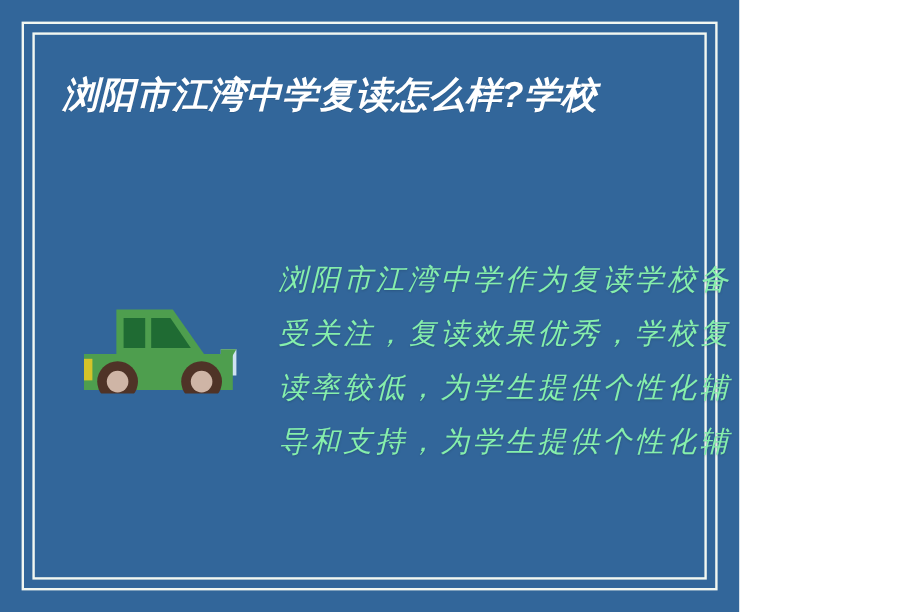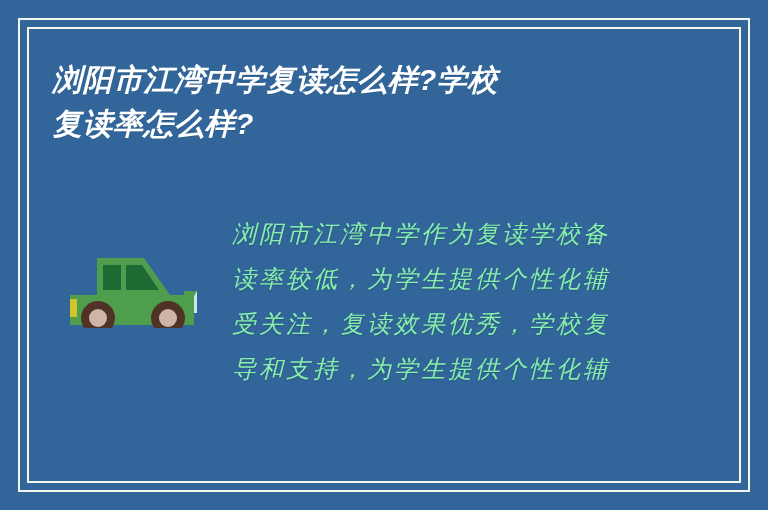--- a/index.html
+++ b/index.html
@@ -8,21 +8,21 @@
   }
   body {
     width: 768px;
     height: 510px;
     overflow: hidden;
     font-family: "Liberation Sans", sans-serif;
   }
 
   #poster {
     position: relative;
-    width: 768px;
+    width: 616px;
     height: 510px;
     background: #32669a;
     overflow: hidden;
   }
 
   
   .frame-outer {
     position: absolute;
     left: 18px;
     top: 18px;
@@ -97,21 +97,20 @@
 </head>
 <body>
 
 <div id="poster">
 
   <div class="frame-outer"></div>
   <div class="frame-inner"></div>
 
   <div class="title-block">
     <div class="title-line">浏阳市江湾中学复读怎么样?学校</div>
-    <div class="title-line">复读率怎么样?</div>
   </div>
 
   <div class="illustration">
     <svg viewBox="0 0 140 90" xmlns="http://www.w3.org/2000/svg">
 
       <polygon points="118,53 131,53 131,75 118,75" fill="#cfe2f2"></polygon>
       <polygon points="118,53 131,53 118,75" fill="#4e9e4e"></polygon>
 
       <polygon points="4,57 128,57 128,87 4,87" fill="#4e9e4e"></polygon>
 
@@ -125,18 +124,18 @@
       <circle cx="32" cy="80" r="17" fill="#4f3327"></circle>
       <circle cx="32" cy="80" r="9" fill="#cfb5a6"></circle>
 
       <circle cx="102" cy="80" r="17" fill="#4f3327"></circle>
       <circle cx="102" cy="80" r="9" fill="#cfb5a6"></circle>
     </svg>
   </div>
 
   <div class="body-block">
     <div class="body-line">浏阳市江湾中学作为复读学校备</div>
+    <div class="body-line">受关注，复读效果优秀，学校复</div>
     <div class="body-line">读率较低，为学生提供个性化辅</div>
-    <div class="body-line">受关注，复读效果优秀，学校复</div>
     <div class="body-line">导和支持，为学生提供个性化辅</div>
   </div>
 
 </div>
 
 </body></html>

